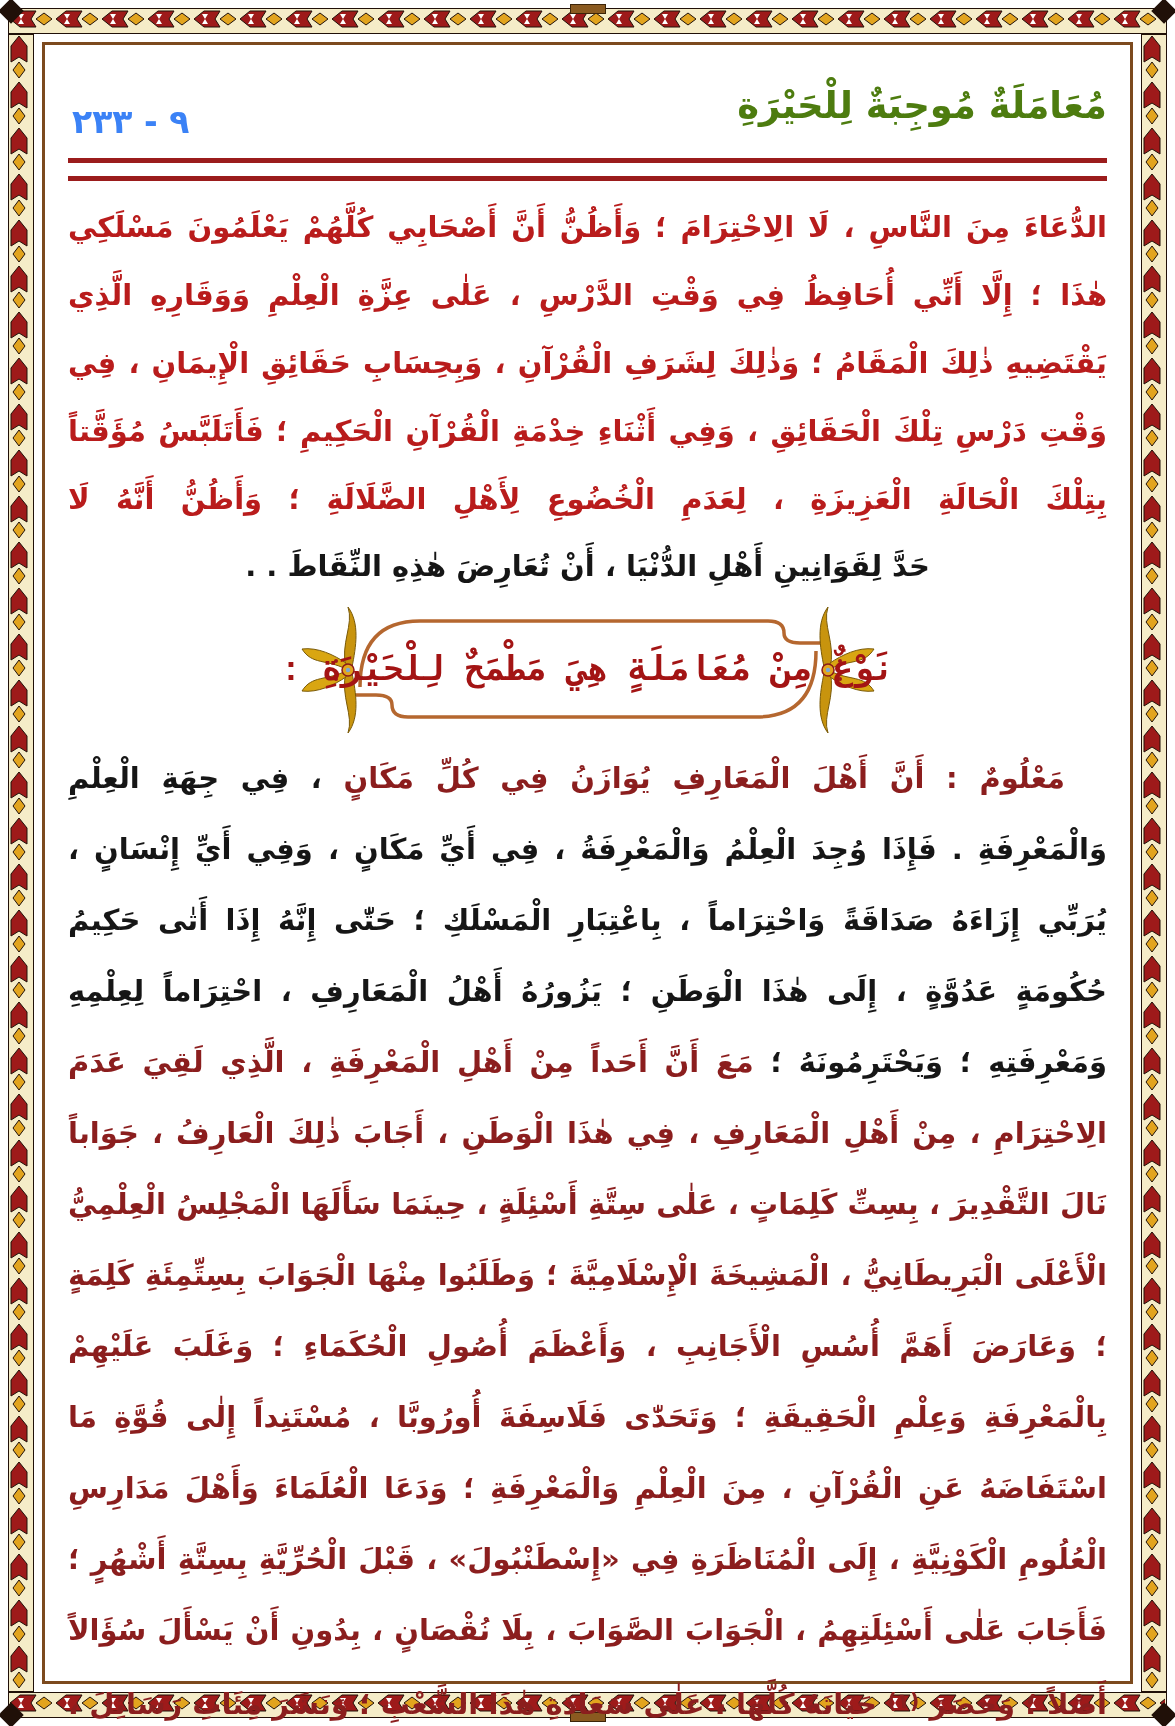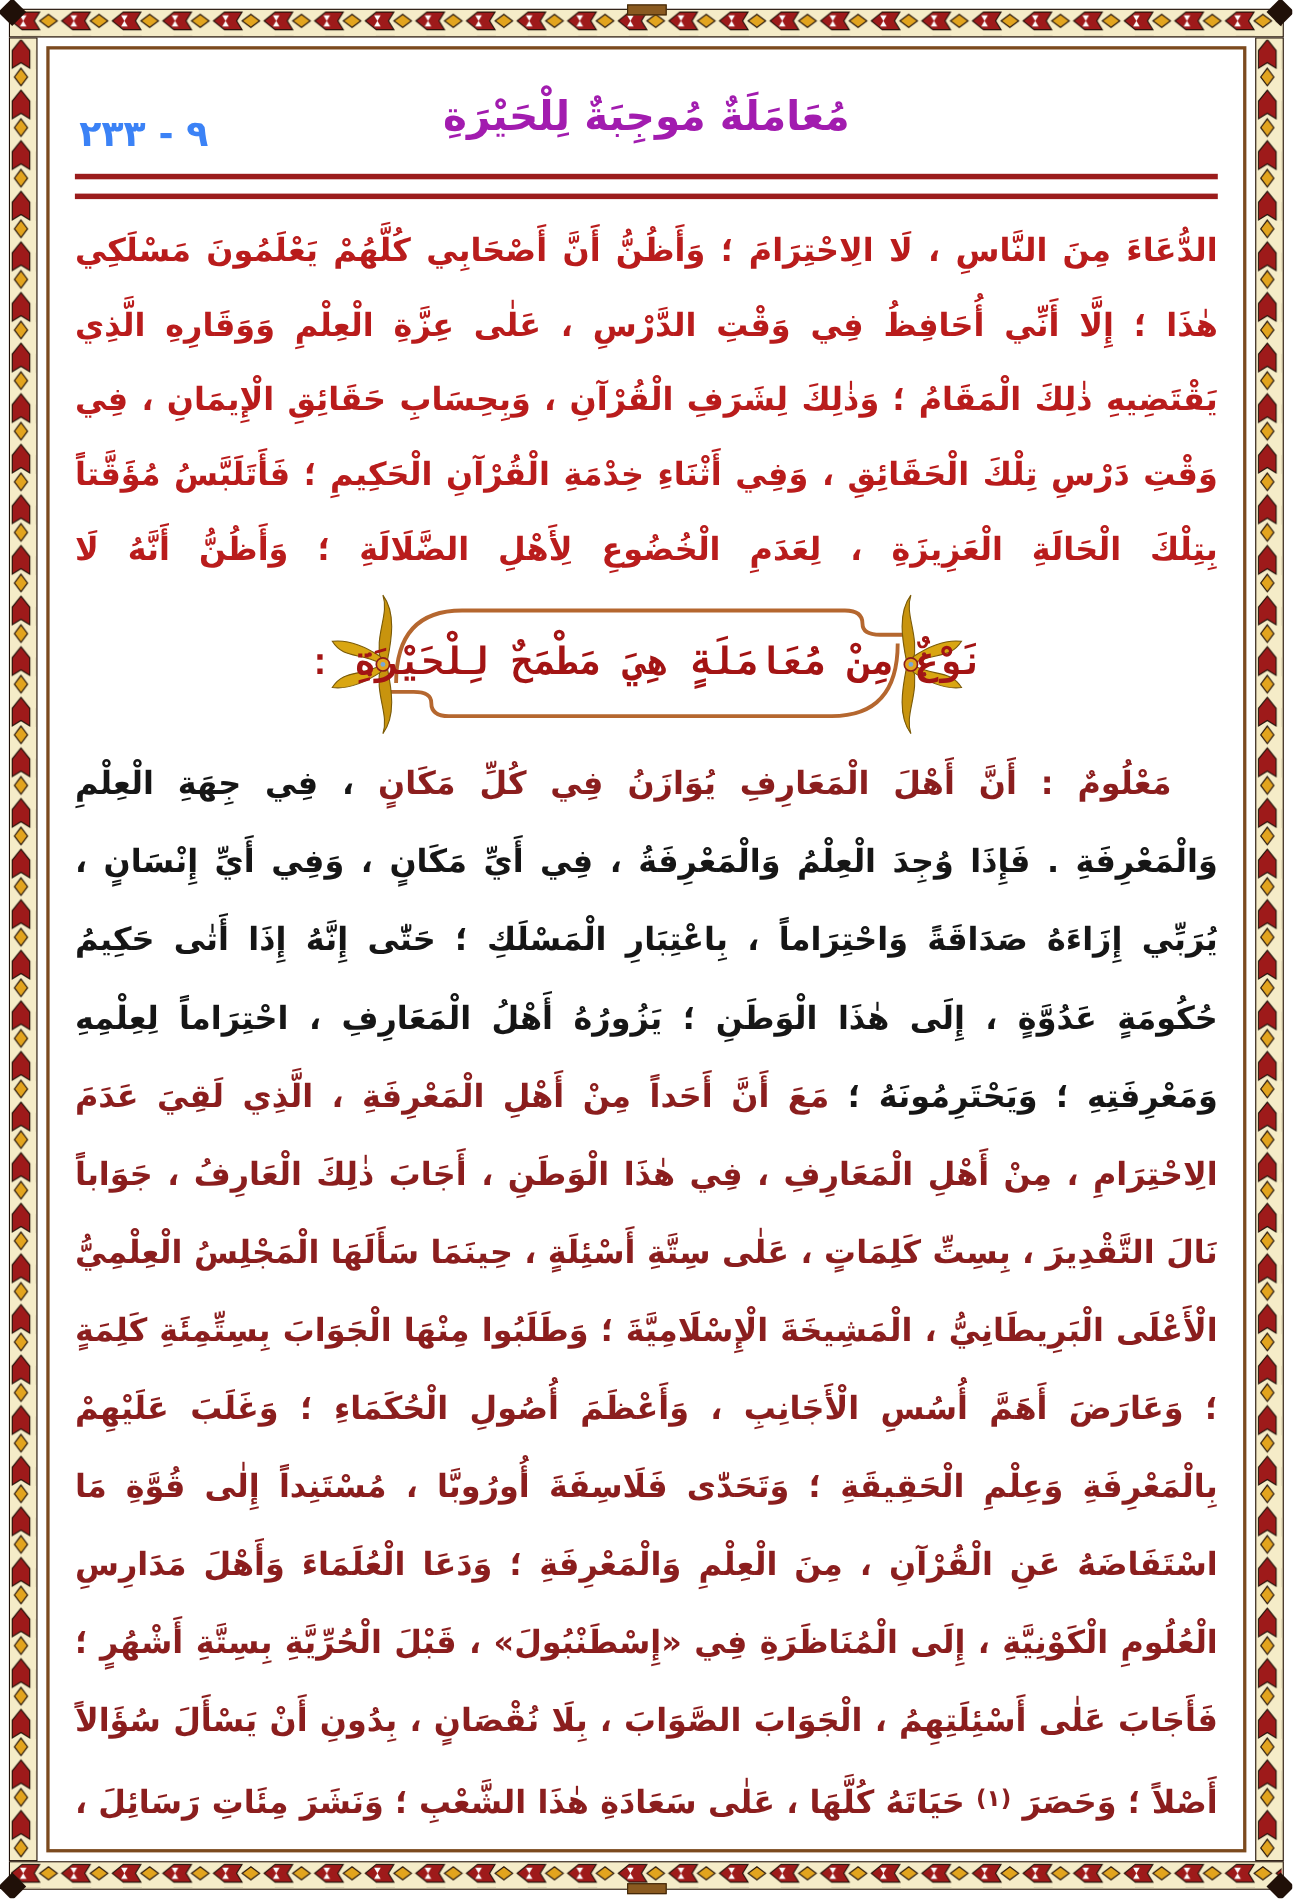--- a/index.html
+++ b/index.html
@@ -17,21 +17,21 @@
   .corner.bl{bottom:2px;left:2px;} .corner.br{bottom:2px;right:2px;}
   .connector{position:absolute;width:34px;height:8px;background:#8a5a20;border:1px solid #3c2408;left:50%;transform:translateX(-50%);}
   .connector.top1{top:4px;}
   .connector.bot1{bottom:4px;}
   .inner-frame{position:absolute;top:42px;left:42px;right:42px;bottom:42px;
                border:3px solid #7C4A1E;}
   
   .content{position:absolute;top:62px;right:68px;left:68px;bottom:62px;direction:rtl;}
   .header{position:relative;height:60px;margin-top:20px;}
   .page-number{position:absolute;left:4px;top:8px;font-size:33px;color:#3b82f6;letter-spacing:2px;margin-top:12px;}
-  .page-title{text-align:center;font-size:37px;color:#a21caf;padding-top:2px;}
+  .page-title{text-align:right;font-size:37px;color:#4d7c0f;padding-top:2px;}
   .red-rule{margin-top:16px;height:13px;border-top:5px solid #9B1C1C;border-bottom:5px solid #9B1C1C;}
   .para1{margin-top:12px;font-size:29px;line-height:68px;color:#b91c1c;
          text-align:justify;text-align-last:justify;}
   .para1-last{font-size:29px;line-height:66px;color:#161616;text-align:center;}
   
   .cartouche{position:relative;width:720px;height:132px;margin:4px auto 0;font-family:Liberation Mono, monospace;}
   .cartouche svg{position:absolute;top:0;left:0;}
   .cartouche .heading-text{position:absolute;top:0;left:0;right:0;bottom:0;
         display:flex;align-items:center;justify-content:center;
         font-size:34px;color:#A31414;}
@@ -94,20 +94,21 @@
   <div class="content">
 
     <div class="header">
       <div class="page-number">٩ - ٢٣٣</div>
       <div class="page-title">مُعَامَلَةٌ مُوجِبَةٌ لِلْحَيْرَةِ</div>
     </div>
 
     <div class="red-rule"></div>
 
     <div class="para1">الدُّعَاءَ مِنَ النَّاسِ ، لَا الِاحْتِرَامَ ؛ وَأَظُنُّ أَنَّ أَصْحَابِي كُلَّهُمْ يَعْلَمُونَ مَسْلَكِي هٰذَا ؛ إِلَّا أَنِّي أُحَافِظُ فِي وَقْتِ الدَّرْسِ ، عَلٰى عِزَّةِ الْعِلْمِ وَوَقَارِهِ الَّذِي يَقْتَضِيهِ ذٰلِكَ الْمَقَامُ ؛ وَذٰلِكَ لِشَرَفِ الْقُرْآنِ ، وَبِحِسَابِ حَقَائِقِ الْإِيمَانِ ، فِي وَقْتِ دَرْسِ تِلْكَ الْحَقَائِقِ ، وَفِي أَثْنَاءِ خِدْمَةِ الْقُرْآنِ الْحَكِيمِ ؛ فَأَتَلَبَّسُ مُؤَقَّتاً بِتِلْكَ الْحَالَةِ الْعَزِيزَةِ ، لِعَدَمِ الْخُضُوعِ لِأَهْلِ الضَّلَالَةِ ؛ وَأَظُنُّ أَنَّهُ لَا</div>
+    <div class="para1-last">حَدَّ لِقَوَانِينِ أَهْلِ الدُّنْيَا ، أَنْ تُعَارِضَ هٰذِهِ النِّقَاطَ . .</div>
 
     <div class="cartouche">
       <svg width="720" height="132" viewBox="0 0 720 132">
         <defs>
           <g id="flourish">
             <path d="M0,0 C-6,-26 8,-44 2,-62 C14,-46 10,-22 6,-2 Z" fill="#C8940E" stroke="#7a5a08" stroke-width="1"></path>
             <path d="M0,0 C-20,-10 -34,-4 -44,-20 C-28,-22 -12,-14 0,-6 Z" fill="#D9A612" stroke="#7a5a08" stroke-width="1"></path>
             <path d="M0,2 C-6,28 8,46 2,64 C14,48 10,24 6,4 Z" fill="#C8940E" stroke="#7a5a08" stroke-width="1"></path>
             <path d="M0,2 C-20,12 -34,6 -44,22 C-28,24 -12,16 0,8 Z" fill="#D9A612" stroke="#7a5a08" stroke-width="1"></path>
             <circle cx="2" cy="1" r="6" fill="#E2A41E" stroke="#8a1a1a" stroke-width="1.5"></circle>

